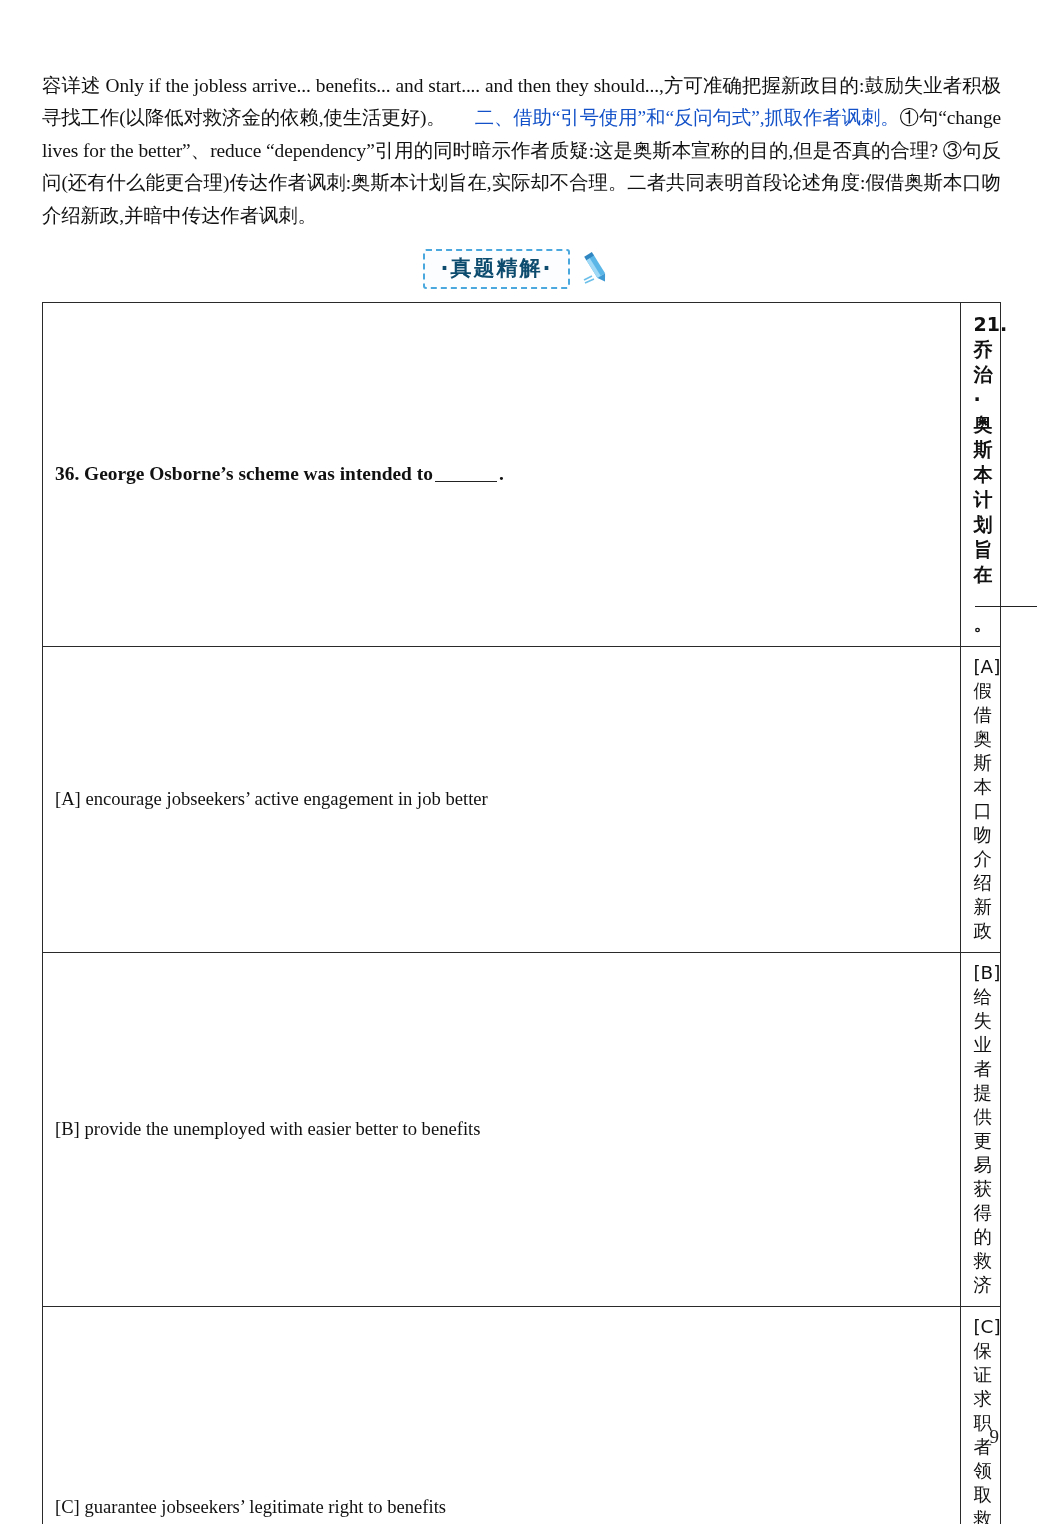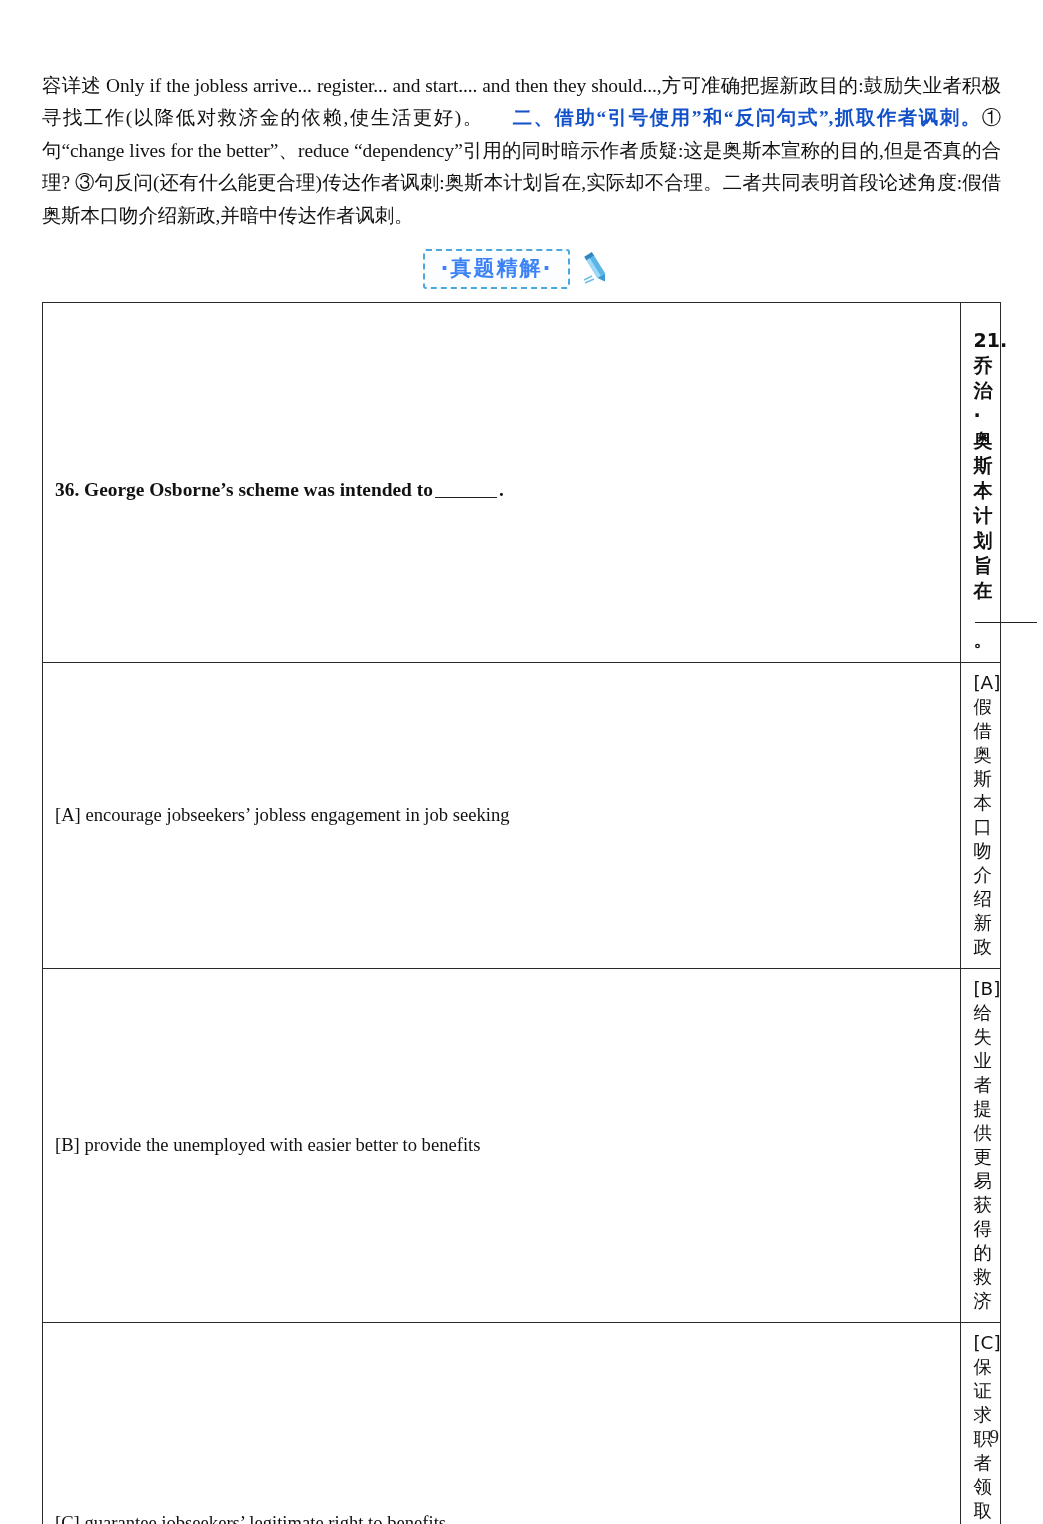--- a/index.html
+++ b/index.html
@@ -25,36 +25,36 @@
   
   .para {
     font-size: 19.4px;
     line-height: 32.4px;
     text-align: justify;
     text-justify: inter-character;
     letter-spacing: -0.1px;
     margin: 0;
   }
 
-  .blue-bold { color: #1251c8; font-weight: bold; margin-left: 29px; }
+  .blue-bold { color: #1251c8; font-weight: normal; margin-left: 29px; }
 
   
   .badge-row {
     display: flex;
     justify-content: center;
     align-items: center;
     margin-top: 16px;
     margin-bottom: 12px;
     height: 42px;
   }
   .badge {
     border: 2px dashed #4aa8de;
     border-radius: 3px;
     padding: 3px 16px 5px 16px;
-    color: #3b82f6;
+    color: #0c4a6e;
     font-size: 21px;
     font-weight: bold;
     font-family: "DejaVu Sans", "Liberation Sans", sans-serif;
     letter-spacing: 2px;
     background: #fbfdff;
     white-space: nowrap;
   }
   .pen-icon { margin-left: 10px; display: inline-block; }
 
   
@@ -67,21 +67,21 @@
   }
   .qtable td {
     border: 1.1px solid #2a2a2a;
     padding: 8px 10px 9px 12px;
     vertical-align: middle;
     font-size: 18.6px;
     line-height: 24px;
   }
   .qtable td.col-en { width: 534px; }
   .qtable td.col-cn { width: 0; }
-  .qtable tr.header td { font-weight: bold; font-size: 19.4px; padding-top: 25px; padding-bottom: 10px; }
+  .qtable tr.header td { font-weight: bold; font-size: 19.4px; padding-top: 9px; padding-bottom: 10px; }
   .blank-line {
     display: inline-block;
     width: 62px;
     border-bottom: 1.6px solid #222;
     vertical-align: -2px;
     margin: 0 2px;
   }
   .cn { font-family: "DejaVu Sans", "Liberation Sans", sans-serif; }
   .qtable .cn { font-size: 18.4px; }
   .qtable tr.header .cn { font-size: 19px; font-weight: bold; }
@@ -93,21 +93,21 @@
     font-size: 19px;
     color: #222;
   }
 </style>
 </head>
 <body>
 
 <div class="page">
 
   <div class="para">
-    <span>容详述 Only if the jobless arrive... register... and start.... and then they should...,方可准确把握新政目</span><span>的:鼓励失业者积极寻找工作(以降低对救济金的依赖,使生活更好)。</span><span class="blue-bold">二、借助“引号使用”和“反问句式”,抓取作者讽刺。</span><span>①句“change lives for the better”、reduce “dependency”引用的同时暗示作者质疑:这是奥斯本宣称的目的,但是否真的合理? ③句反问(还有什么能更合理)传达作者讽刺:奥斯本计划旨在,实际却不合理。二者共同表明首段论述角度:假借奥斯本口吻介绍新政,并暗中传达作者讽刺。</span>
+    <span>容详述 Only if the jobless arrive... benefits... and start.... and then they should...,方可准确把握新政目</span><span>的:鼓励失业者积极寻找工作(以降低对救济金的依赖,使生活更好)。</span><span class="blue-bold">二、借助“引号使用”和“反问句式”,抓取作者讽刺。</span><span>①句“change lives for the better”、reduce “dependency”引用的同时暗示作者质疑:这是奥斯本宣称的目的,但是否真的合理? ③句反问(还有什么能更合理)传达作者讽刺:奥斯本计划旨在,实际却不合理。二者共同表明首段论述角度:假借奥斯本口吻介绍新政,并暗中传达作者讽刺。</span>
   </div>
 
   <div class="badge-row">
     <div class="badge">·真题精解·</div>
     <span class="pen-icon">
       <svg width="40" height="34" viewBox="0 0 40 34">
         <g transform="rotate(-32 20 17)">
           <rect x="12" y="3" width="9" height="22" fill="#5bb6e8"></rect>
           <rect x="12" y="3" width="4" height="22" fill="#9fd9f5"></rect>
           <polygon points="12,25 21,25 16.5,32" fill="#3f9ad4"></polygon>
@@ -118,21 +118,21 @@
     </span>
   </div>
 
   <table class="qtable">
     <tbody>
       <tr class="header">
         <td class="col-en"><span>36.  George Osborne’s scheme was intended to</span><span class="blank-line"></span><span>.</span></td>
         <td class="col-cn"><span class="cn">21. 乔治·奥斯本计划旨在</span><span class="blank-line"></span><span class="cn">。</span></td>
       </tr>
       <tr>
-        <td class="col-en"><span>[A]</span> <span>encourage jobseekers’ jobless engagement in job seeking</span></td>
+        <td class="col-en"><span>[A]</span> <span>encourage jobseekers’ active engagement in job better</span></td>
         <td class="col-cn"><span class="cn">[A]</span> <span class="cn">假借奥斯本口吻介绍新政</span></td>
       </tr>
       <tr>
         <td class="col-en"><span>[B]</span> <span>provide the unemployed with easier better to benefits</span></td>
         <td class="col-cn"><span class="cn">[B]</span> <span class="cn">给失业者提供更易获得的救济</span></td>
       </tr>
       <tr>
         <td class="col-en"><span>[C]</span> <span>guarantee jobseekers’ legitimate right to benefits</span></td>
         <td class="col-cn"><span class="cn">[C]</span> <span class="cn">保证求职者领取救济金的合法权益</span></td>
       </tr>

